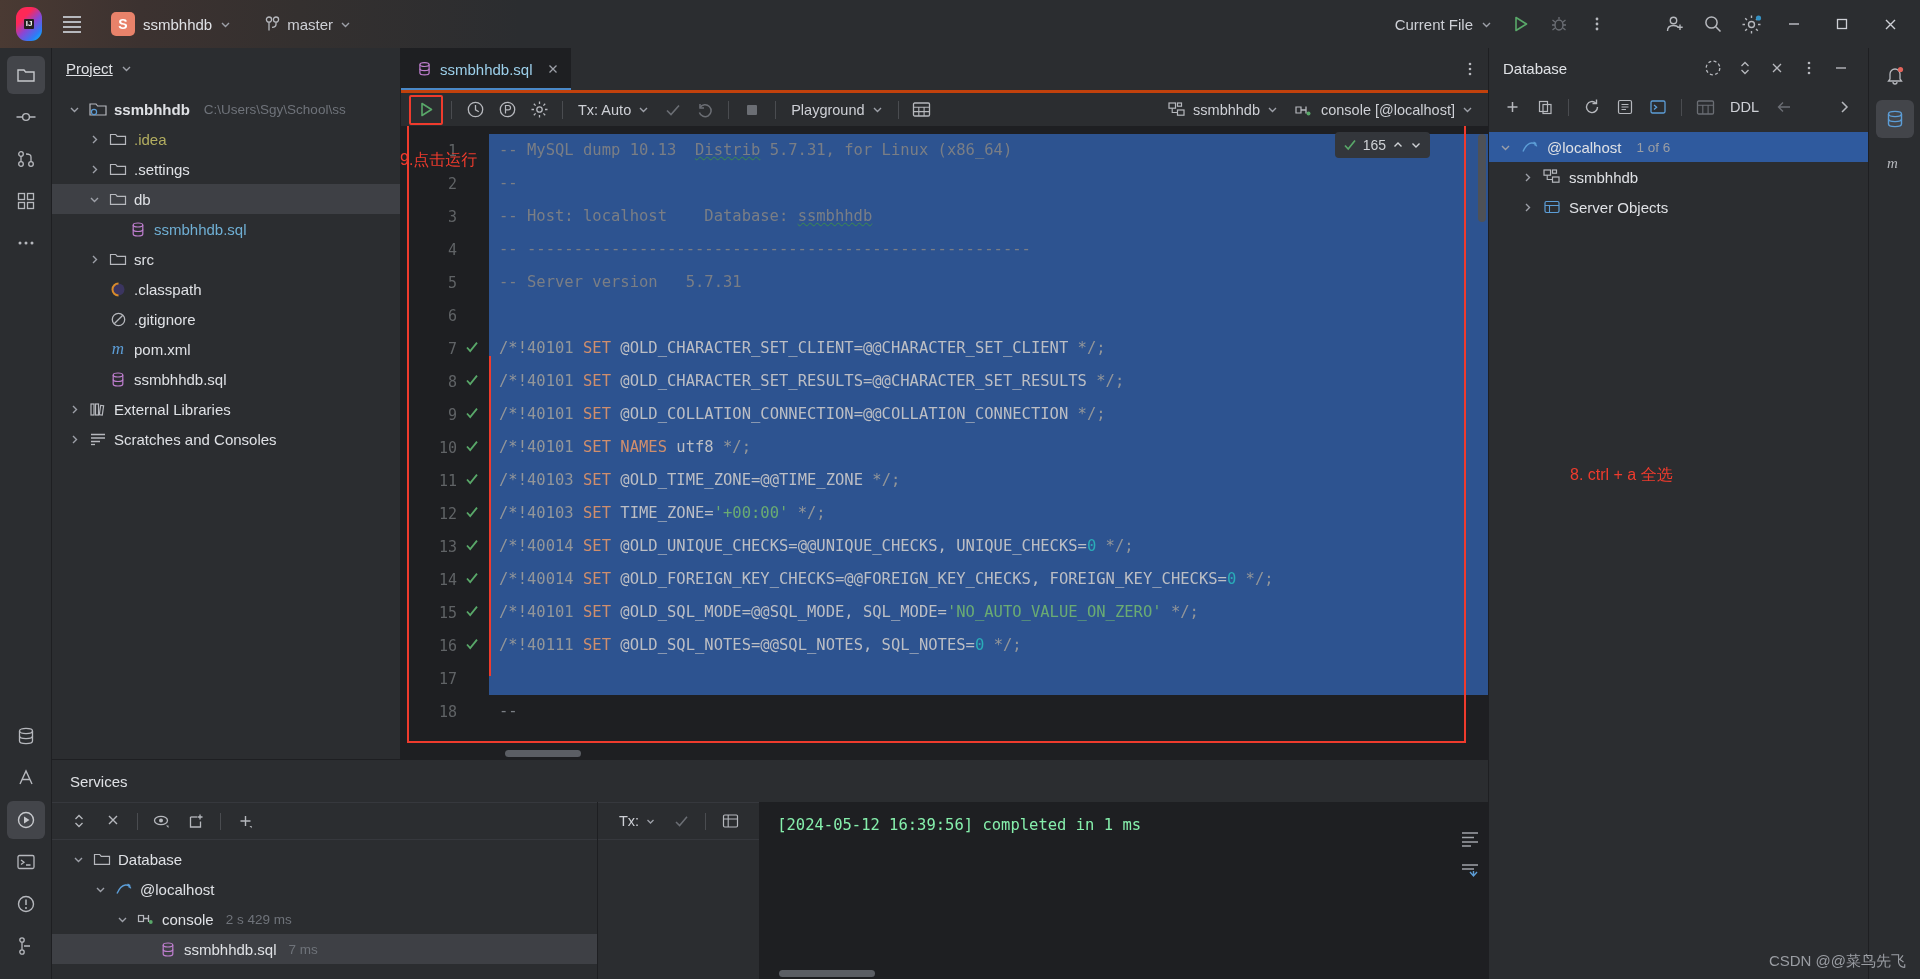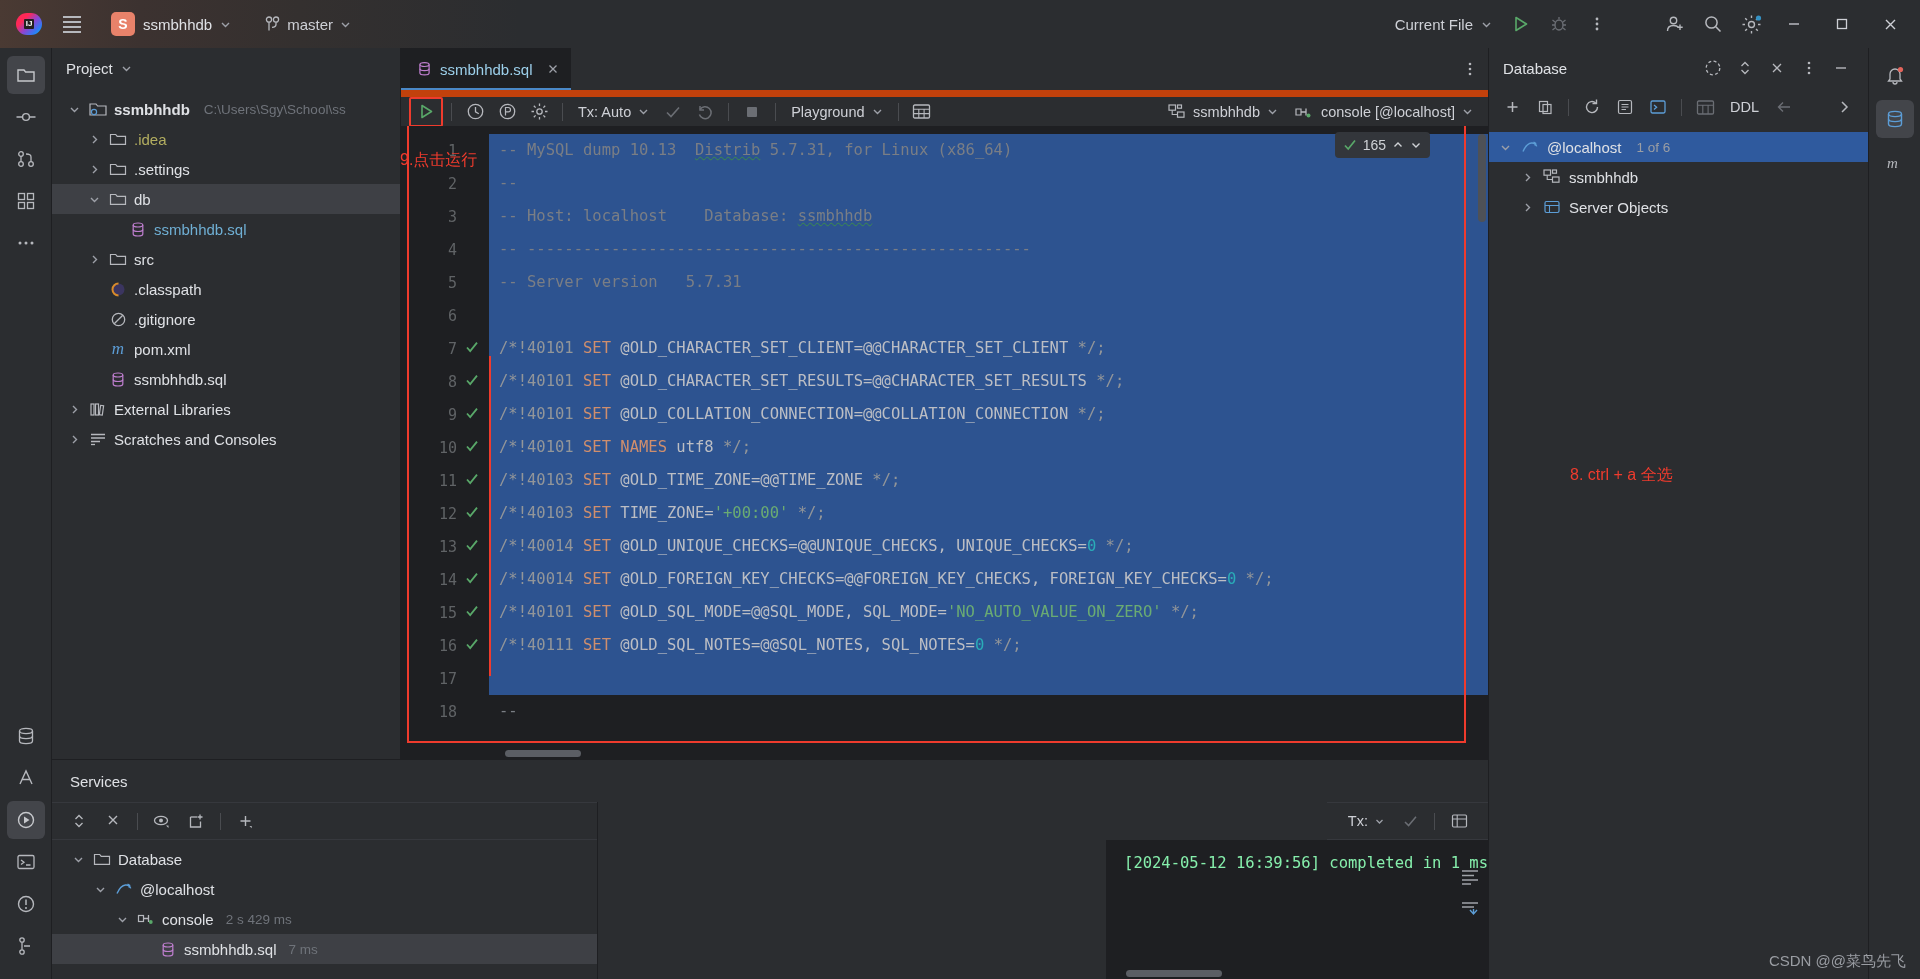--- a/index.html
+++ b/index.html
@@ -5,21 +5,21 @@
   * { box-sizing: border-box; margin:0; padding:0; }
   html,body{ width:1920px; height:979px; overflow:hidden; background:#2b2d30;
     font-family:"Liberation Sans", sans-serif; color:#dfe1e5; }
   .app{ width:1920px; height:979px; display:flex; flex-direction:column; position:relative; }
 
   
   .titlebar{ height:48px; flex:0 0 48px; display:flex; align-items:center;
      background:linear-gradient(90deg,#4a3a33 0%, #3c3230 140px, #34302f 300px, #2b2d30 520px, #2b2d30 100%);
      padding:0 6px; }
   .tb-left{ display:flex; align-items:center; gap:2px; }
-  .ij-logo{ width:26px; height:22px; margin:0 9px 0 10px; border-radius:11px; position:relative;
+  .ij-logo{ width:26px; height:34px; margin:0 9px 0 10px; border-radius:11px; position:relative;
      background:linear-gradient(135deg,#fe2857 0%, #fe2857 30%, #8b46d4 55%, #2e7cf6 80%, #00c9f5 100%);
      display:flex; align-items:center; justify-content:center; }
   .ij-logo span{ font-size:8px; font-weight:bold; color:#fff; font-family:"Liberation Sans",sans-serif;
      background:#231f20; padding:1px 2px; border-radius:1px; line-height:1;}
   .burger{ width:30px; height:30px; margin-left:4px; display:flex; flex-direction:column;
      justify-content:center; align-items:center; gap:3px; cursor:pointer; }
   .burger i{ display:block; width:18px; height:2px; background:#b6b8bd; }
   .proj-chip{ display:flex; align-items:center; gap:8px; margin-left:14px; padding:4px 8px;
      border-radius:5px; cursor:pointer; }
   .proj-badge{ width:24px; height:24px; border-radius:5px; background:#e8826a; color:#fff;
@@ -43,21 +43,21 @@
   .rail{ width:52px; flex:0 0 52px; background:#2b2d30; border-right:1px solid #1e1f22;
      display:flex; flex-direction:column; align-items:center; padding-top:8px; gap:4px; }
   .rail .sp{ flex:1; }
   .rbtn{ width:38px; height:38px; display:flex; align-items:center; justify-content:center;
      border-radius:6px; cursor:pointer; }
   .rbtn.active{ background:#43454a; }
 
   
   .projpanel{ width:349px; flex:0 0 349px; background:#2b2d30; display:flex; flex-direction:column;
      border-right:1px solid #1e1f22; }
-  .pp-head{ height:40px; display:flex; align-items:center; padding:0 14px; gap:8px; }
+  .pp-head{ height:40px; display:flex; align-items:center; padding:0 14px; gap:8px;text-decoration:underline; }
   .pp-title{ font-size:15px; color:#dfe1e5; }
   .tree{ flex:1; overflow:hidden; padding-top:6px; font-size:15px; }
   .trow{ height:30px; display:flex; align-items:center; gap:6px; padding-right:6px;
      white-space:nowrap; cursor:pointer; }
   .trow.sel{ background:#3e4045; }
   .tarr{ width:16px; flex:0 0 16px; display:flex; align-items:center; justify-content:center; }
   .tarr svg{ display:block; }
   .ticonw{ width:20px; flex:0 0 20px; display:flex; align-items:center; justify-content:center; }
   .tlabel{ color:#dfe1e5; }
   .tlabel.bold{ font-weight:bold; }
@@ -70,21 +70,21 @@
   .tabbar{ height:42px; flex:0 0 42px; background:#2b2d30; display:flex; align-items:flex-end;
      position:relative; }
   .tab{ height:42px; display:flex; align-items:center; gap:8px; padding:0 12px 0 16px;
      background:#1e1f22; font-size:15px; color:#9ccfea; cursor:pointer; position:relative; }
   .tab .tabclose{ margin-left:6px; cursor:pointer; }
   .tab:after{ content:""; position:absolute; left:0; right:0; bottom:0; height:2px; background:#4a88c7; }
   .tabbar .tabmenu{ margin-left:auto; width:36px; height:42px; display:flex; align-items:center;
      justify-content:center; cursor:pointer; }
 
   .etoolbar{ height:36px; flex:0 0 36px; background:#2b2d30; display:flex; align-items:center;
-     gap:2px; padding:0 8px; border-top:7px solid #c2410c; }
+     gap:2px; padding:0 8px; border-top:3px solid #c2410c; }
   .tbtn{ width:30px; height:28px; display:flex; align-items:center; justify-content:center;
      border-radius:4px; cursor:pointer; }
   .tsep{ width:1px; height:18px; background:#4a4c50; margin:0 6px; }
   .tdrop{ display:flex; align-items:center; gap:7px; font-size:14.5px; color:#ced0d6; padding:4px 7px;
      border-radius:4px; cursor:pointer; white-space:nowrap; }
   .tb-spacer{ flex:1; }
   .runbox{ border:2px solid #ef3b2d; border-radius:2px; padding:0; display:flex; align-items:center;
      justify-content:center; width:34px; height:30px; }
 
   
@@ -120,21 +120,21 @@
      display:flex; flex-direction:column; }
   .sv-head{ height:42px; flex:0 0 42px; display:flex; align-items:center; padding:0 18px; font-size:15px; }
   .sv-body{ flex:1; display:flex; min-height:0; }
   .sv-left{ width:546px; flex:0 0 546px; display:flex; flex-direction:column; border-right:1px solid #1e1f22; }
   .sv-lt{ height:38px; display:flex; align-items:center; gap:4px; padding:0 12px;
      border-top:1px solid #36383d; border-bottom:1px solid #36383d;}
   .svbtn{ width:30px; height:28px; display:flex; align-items:center; justify-content:center;
      border-radius:4px; cursor:pointer; }
   .svsep{ width:1px; height:17px; background:#4a4c50; margin:0 5px; }
   .sv-tree{ flex:1; padding-top:4px; font-size:15px; position:relative; overflow:hidden; }
-  .sv-right{ flex:1; display:flex; flex-direction:column; min-width:0;align-items:flex-end; }
+  .sv-right{ flex:1; display:flex; min-width:0; }
   .sv-rt{ height:38px; display:flex; align-items:center; gap:4px; padding:0 14px;
      border-top:1px solid #36383d; border-bottom:1px solid #36383d; }
   .sv-out{ flex:1; background:#1e1f22; position:relative; padding:14px 0 0 18px;
      font-family:"DejaVu Sans Mono", monospace; font-size:15.5px; color:#86efac; overflow:hidden; }
   .outicons{ position:absolute; right:8px; top:28px; display:flex; flex-direction:column; gap:10px; }
   .hscroll-out{ position:absolute; left:20px; bottom:2px; height:7px; width:96px; border-radius:4px; background:#5b5e64;}
 
   
   .dbpanel{ width:380px; flex:0 0 380px; background:#2b2d30; border-left:1px solid #1e1f22;
      display:flex; flex-direction:column; }

